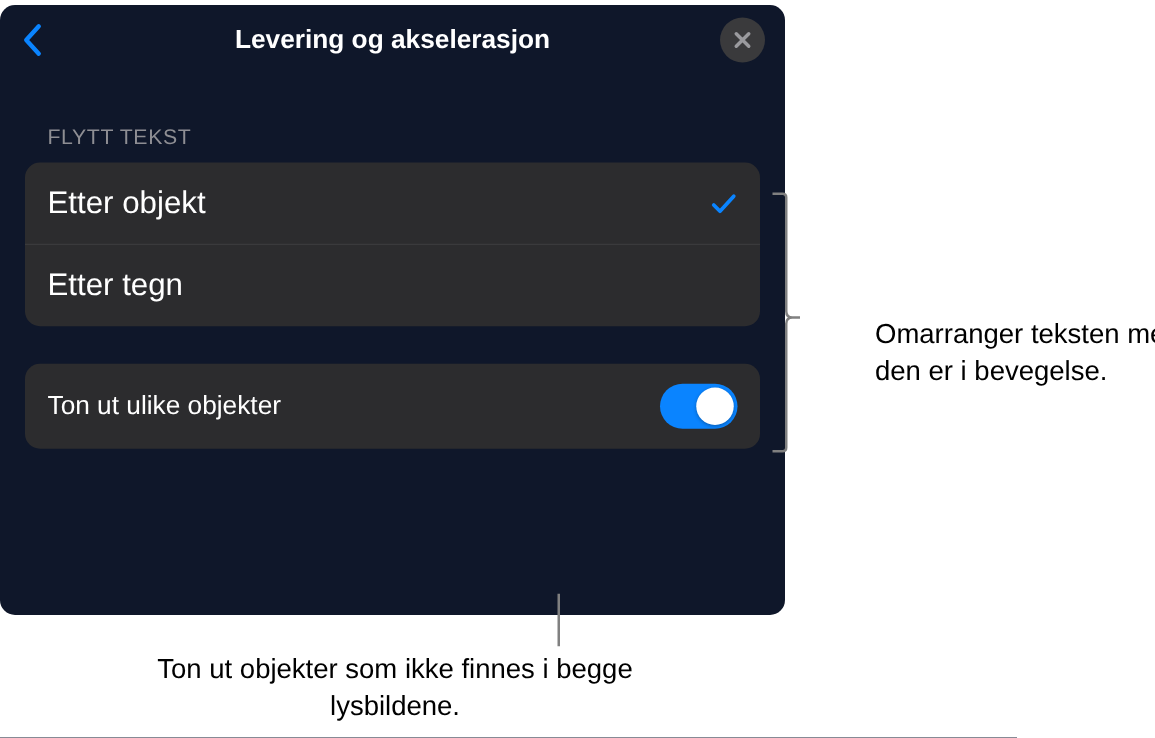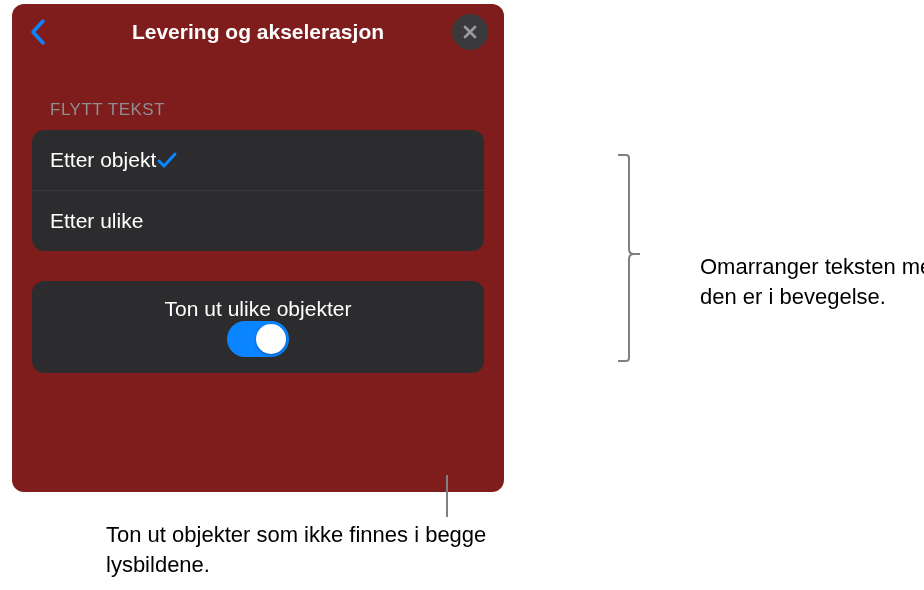--- a/index.html
+++ b/index.html
@@ -12,24 +12,24 @@
       font-family: -apple-system, BlinkMacSystemFont, "Segoe UI", Helvetica, Arial, sans-serif;
       background: #ffffff;
       width: 924px;
       height: 590px;
       position: relative;
     }
     
     .panel {
       position: absolute;
       top: 4px;
-      left: 12px;
-      width: 492px;
+      left: 0;
+      width: 628px;
       height: 488px;
-      background: #7f1d1d;
+      background: #0f172a;
       border-radius: 12px;
       overflow: hidden;
     }
     
     .header {
       position: relative;
       height: 56px;
       display: flex;
       align-items: center;
       justify-content: center;
@@ -95,23 +95,24 @@
     
     .list-group {
       background: #2c2c2e;
       border-radius: 12px;
       overflow: hidden;
     }
     
     .list-item {
       display: flex;
       align-items: center;
+      justify-content: space-between;
       padding: 18px 18px;
       color: #ffffff;
-      font-size: 21px;
+      font-size: 25px;
       cursor: pointer;
       border-bottom: 1px solid #3a3a3c;
     }
     
     .list-item:last-child {
       border-bottom: none;
     }
     
     .checkmark {
       width: 22px;
@@ -125,21 +126,20 @@
       overflow: hidden;
     }
     
     .toggle-item {
       display: flex;
       align-items: center;
       justify-content: space-between;
       padding: 16px 18px;
       color: #ffffff;
       font-size: 21px;
-      flex-direction: column;
     }
     
     .toggle-switch {
       width: 62px;
       height: 36px;
       background: #0a84ff;
       border-radius: 18px;
       position: relative;
       cursor: pointer;
     }
@@ -167,20 +167,21 @@
     }
     
     .annotation-bottom {
       position: absolute;
       left: 106px;
       top: 520px;
       width: 420px;
       color: #000000;
       font-size: 22px;
       line-height: 1.35;
+      text-align: center;
     }
     
     .callout-bracket {
       position: absolute;
       left: 616px;
       top: 153px;
       width: 26px;
       height: 210px;
     }
     
@@ -215,21 +216,21 @@
     <div class="section-label">FLYTT TEKST</div>
 
     <div class="list-group">
       <div class="list-item">
         <span>Etter objekt</span>
         <svg class="checkmark" viewBox="0 0 22 22">
           <path d="M 3 12 L 8 17 L 19 5" stroke="#0a84ff" stroke-width="3" fill="none" stroke-linecap="round" stroke-linejoin="round"></path>
         </svg>
       </div>
       <div class="list-item">
-        <span>Etter ulike</span>
+        <span>Etter tegn</span>
       </div>
     </div>
 
     <div class="toggle-group">
       <div class="toggle-item">
         <span>Ton ut ulike objekter</span>
         <div class="toggle-switch">
           <div class="toggle-knob"></div>
         </div>
       </div>

